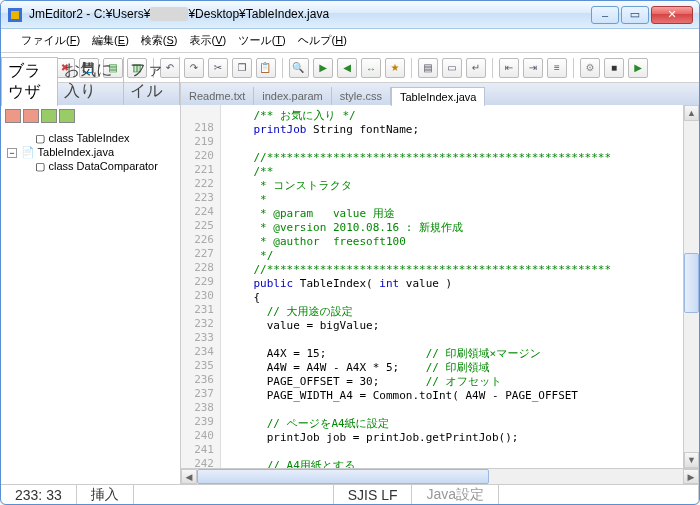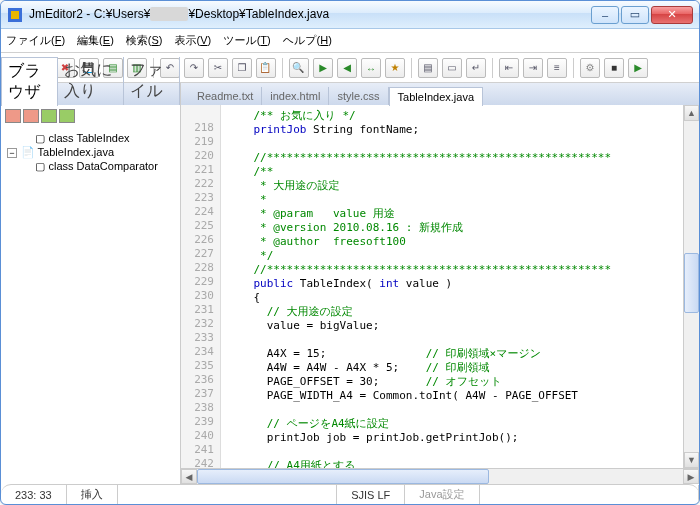--- a/index.html
+++ b/index.html
@@ -6,58 +6,58 @@
 body { font-family: "MS PGothic", "Meiryo", sans-serif; font-size: 11px; background: #fff; }
 .window { width: 700px; height: 505px; border: 1px solid #5a8fd6; border-radius: 6px; overflow: hidden; background: #fff; box-shadow: 0 0 3px rgba(0,0,0,.2); }
 .titlebar { height: 28px; background: linear-gradient(#f7fbff, #dcecfc 45%, #c9e0f8 46%, #dfeffd); display: flex; align-items: center; padding: 0 6px; border-bottom: 1px solid #a8c8e8; }
 .icon16 { width: 16px; height: 16px; display: inline-block; vertical-align: middle; }
 .title { margin-left: 6px; color: #000; font-size: 12px; flex: 1; white-space: nowrap; overflow: hidden; }
 .title .blur { background: #d8d8d8; color: transparent; border-radius: 2px; padding: 0 1px; }
 .winbtns { display: flex; gap: 2px; }
 .winbtn { width: 28px; height: 18px; border: 1px solid #6a9fd0; border-radius: 3px; background: linear-gradient(#eaf4ff, #cfe4fb); display: flex; justify-content: center; align-items: center; font-size: 11px; color: #2b4b73; }
 .winbtn.close { width: 42px; background: linear-gradient(#f7a1a1, #e96363 45%, #d64545 46%, #e97272); border-color: #a93b3b; color: #fff; }
 
-.menubar { height: 24px; display: flex; align-items: center; gap: 12px; padding: 0 5px; border-bottom: 1px solid #d0d0d0; }
+.menubar { height: 24px; display: flex; align-items: center; gap: 12px; padding: 0 20px; border-bottom: 1px solid #d0d0d0; }
 .menuitem { color: #000; }
 .menuitem .ul { text-decoration: underline; }
 
 .toolbar { height: 30px; display: flex; align-items: center; padding: 0 6px; gap: 4px; border-bottom: 1px solid #d0d0d0; flex-wrap: nowrap; }
 .tbtn { width: 20px; height: 20px; border: 1px solid #bbb; background: linear-gradient(#fefefe,#ececec); display: flex; justify-content: center; align-items: center; border-radius: 2px; }
 .tsep { width: 1px; height: 20px; background: #ccc; margin: 0 2px; }
 
 .body { display: flex; height: calc(100% - 28px - 24px - 30px - 20px); }
 .sidebar { width: 180px; border-right: 1px solid #ccc; display: flex; flex-direction: column; }
 .sbtabs { height: 22px; background: linear-gradient(#e7edf7,#cdd9ec); display: flex; align-items: flex-end; font-size: 16px; color: #444; }
 .sbtab { padding: 3px 6px; border-right: 1px solid #b8c4d8; }
 .sbtab.active { background: #fff; border-top: 1px solid #b8c4d8; border-left: 1px solid #b8c4d8; color: #000; position: relative; top: 1px; }
 .sbicons { padding: 4px; display: flex; gap: 2px; }
 .sqbtn { width: 16px; height: 14px; border: 1px solid #888; }
 .sqbtn.r { background: #e98; } .sqbtn.g { background: #9c6; }
 .tree { padding: 4px 6px; font-size: 11px; }
 .tnode { white-space: nowrap; margin: 1px 0; } .tind2 { margin-left: 28px; }
 .texp { display: inline-block; width: 10px; height: 10px; border: 1px solid #999; text-align: center; line-height: 8px; font-size: 9px; margin-right: 4px; }
 
 .editor { flex: 1; display: flex; flex-direction: column; }
-.edtabs { height: 22px; background: linear-gradient(#e7edf7,#cdd9ec); display: flex; align-items: flex-end; font-size: 11px; color: #666; padding-left: 8px; }
+.edtabs { height: 22px; background: linear-gradient(#e7edf7,#cdd9ec); display: flex; align-items: flex-end; font-size: 11px; color: #666; padding-left: 0; }
 .edtab { padding: 3px 8px; border-right: 1px solid #b8c4d8; }
 .edtab.active { background: #fff; border: 1px solid #b8c4d8; border-bottom: none; color: #000; position: relative; top: 1px; }
 .code-wrap { flex: 1; display: flex; overflow: hidden; position: relative; }
 .gutter { width: 40px; background: #f4f4f4; border-right: 1px solid #ddd; text-align: right; padding: 16px 6px 4px 0; font-family: "MS Gothic", monospace; font-size: 11px; color: #aaa; line-height: 14px; }
 .code { flex: 1; padding: 4px 6px; font-family: "MS Gothic", monospace; font-size: 11px; line-height: 14px; white-space: pre; color: #000; overflow: hidden; }
 .kw { color: #0000c0; } .cmt { color: #080; }
 .hscroll { height: 16px; background: #eee; border-top: 1px solid #ccc; display: flex; }
 .harrow { width: 16px; height: 100%; background: linear-gradient(#f7f7f7,#e0e0e0); border: 1px solid #ccc; display: flex; justify-content: center; align-items: center; font-size: 9px; color: #666; }
 .htrack { flex: 1; background: #f0f0f0; position: relative; }
 .hthumb { position: absolute; left: 0; top: 0; bottom: 0; width: 60%; background: linear-gradient(#e6eefb,#cadaf3); border: 1px solid #9bb8e0; border-radius: 2px; }
 .vscroll { width: 16px; background: #eee; border-left: 1px solid #ccc; display: flex; flex-direction: column; }
 .varrow { height: 16px; background: linear-gradient(#f7f7f7,#e0e0e0); border: 1px solid #ccc; display: flex; justify-content: center; align-items: center; font-size: 9px; color: #666; }
 .vtrack { flex: 1; background: #f0f0f0; position: relative; }
 .vthumb { position: absolute; top: 40%; left: 0; right: 0; height: 18%; background: linear-gradient(90deg,#e6eefb,#cadaf3); border: 1px solid #9bb8e0; border-radius: 2px; }
 
-.status { height: 20px; border-top: 1px solid #ccc; display: flex; align-items: center; font-size: 11px; border-radius: 10px; }
+.status { height: 20px; border-top: 1px solid #ccc; display: flex; align-items: center; font-size: 14px; }
 .stcell { border-right: 1px solid #ccc; padding: 0 14px; height: 100%; display: flex; align-items: center; color: #333; }
 .stcell.wide { flex: 1; }
 .stcell.dim { color: #999; }
 </style>
 </head>
 <body>
 
 <div class="window">
 
   <div class="titlebar">
@@ -185,21 +185,21 @@
       <div class="tree" id="tree">
           <div class="tnode tind2"><span>▢</span> class TableIndex</div>
           <div class="tnode"><span class="texp">−</span><span>📄</span> TableIndex.java</div>
           <div class="tnode tind2"><span>▢</span> class DataComparator</div>
         </div>
     </div>
 
     <div class="editor">
       <div class="edtabs" id="edtabs">
           <div class="edtab">Readme.txt</div>
-          <div class="edtab">index.html</div>
+          <div class="edtab">index.param</div>
           <div class="edtab">style.css</div>
           <div class="edtab active">TableIndex.java</div>
         </div>
       <div class="code-wrap">
         <div class="gutter" id="gutter">218
 219
 220
 221
 222
 223
@@ -222,21 +222,21 @@
 240
 241
 242
 243
 </div>
         <div class="code" id="code"><span class="cmt">    /** お気に入り */</span>
     <span class="kw">printJob</span> String fontName;
 
 <span class="cmt">    //****************************************************</span>
 <span class="cmt">    /**</span>
-<span class="cmt">     * 大用途の設定</span>
+<span class="cmt">     * コンストラクタ</span>
 <span class="cmt">     *</span>
 <span class="cmt">     * @param   value 用途</span>
 <span class="cmt">     * @version 2010.08.16 : 新規作成</span>
 <span class="cmt">     * @author  freesoft100</span>
 <span class="cmt">     */</span>
 <span class="cmt">    //****************************************************</span>
     <span class="kw">public</span> TableIndex( <span class="kw">int</span> value )
     {
 <span class="cmt">      // 大用途の設定</span>
       value = bigValue;

